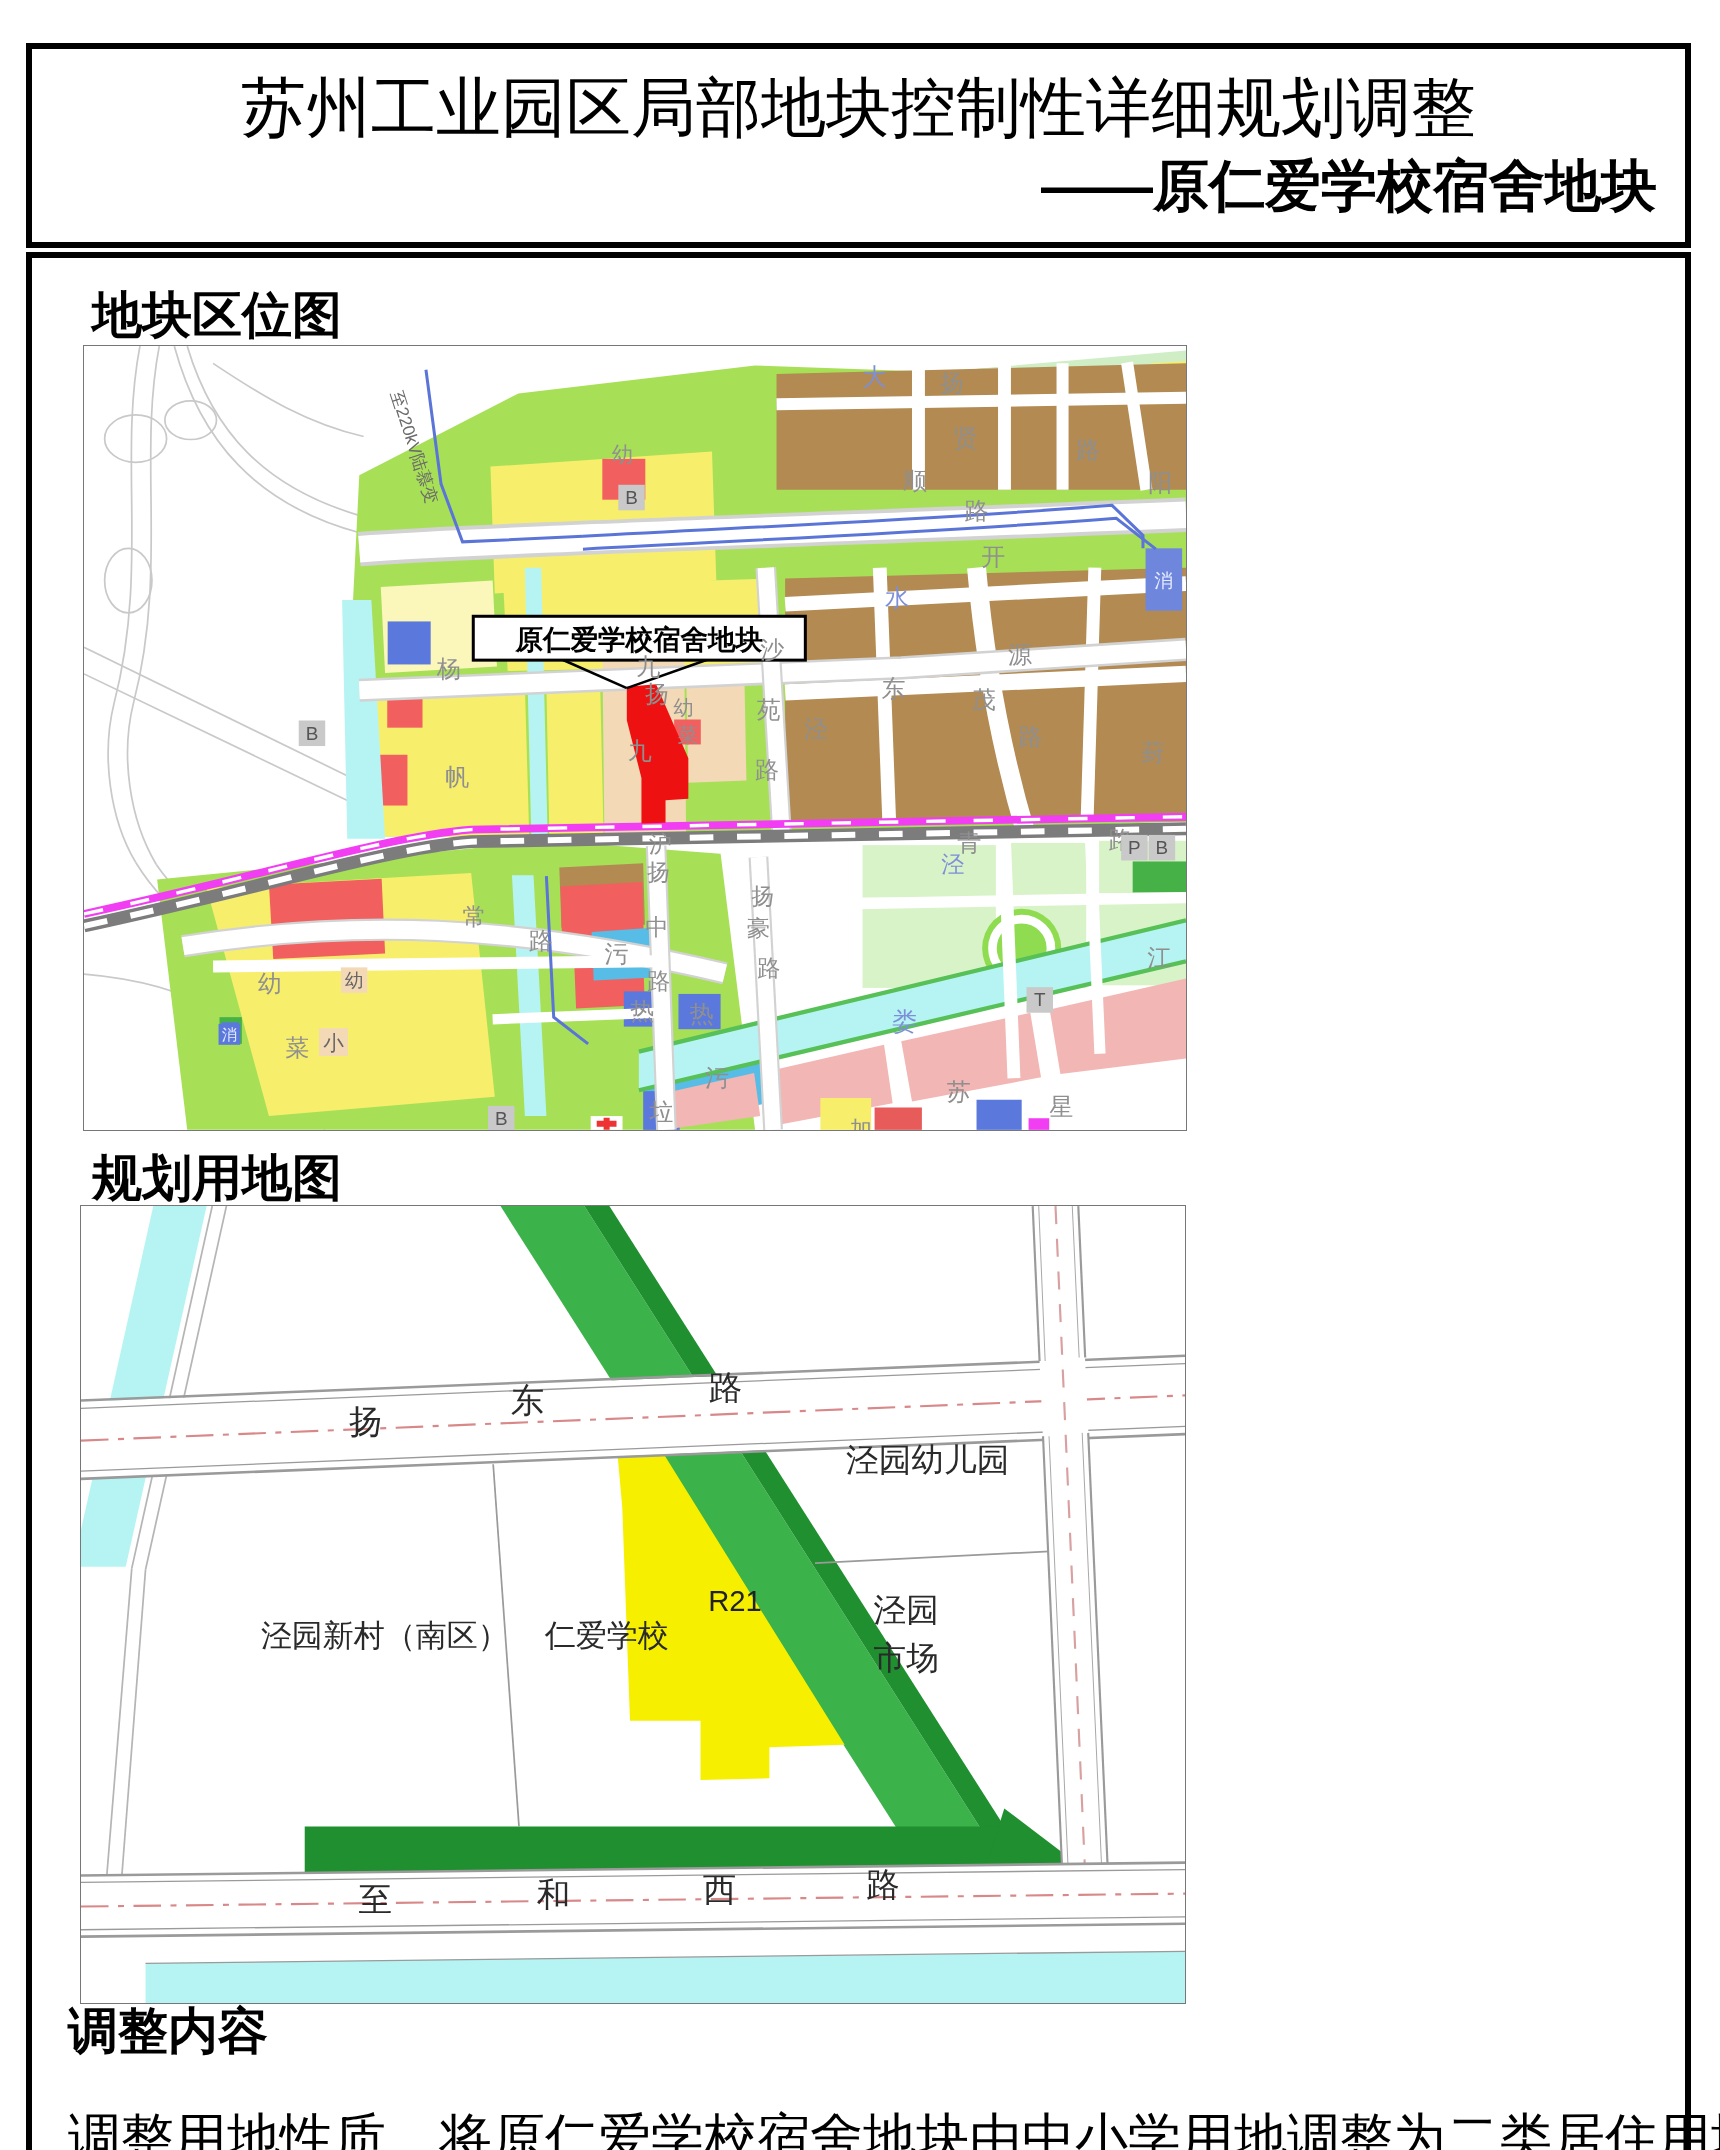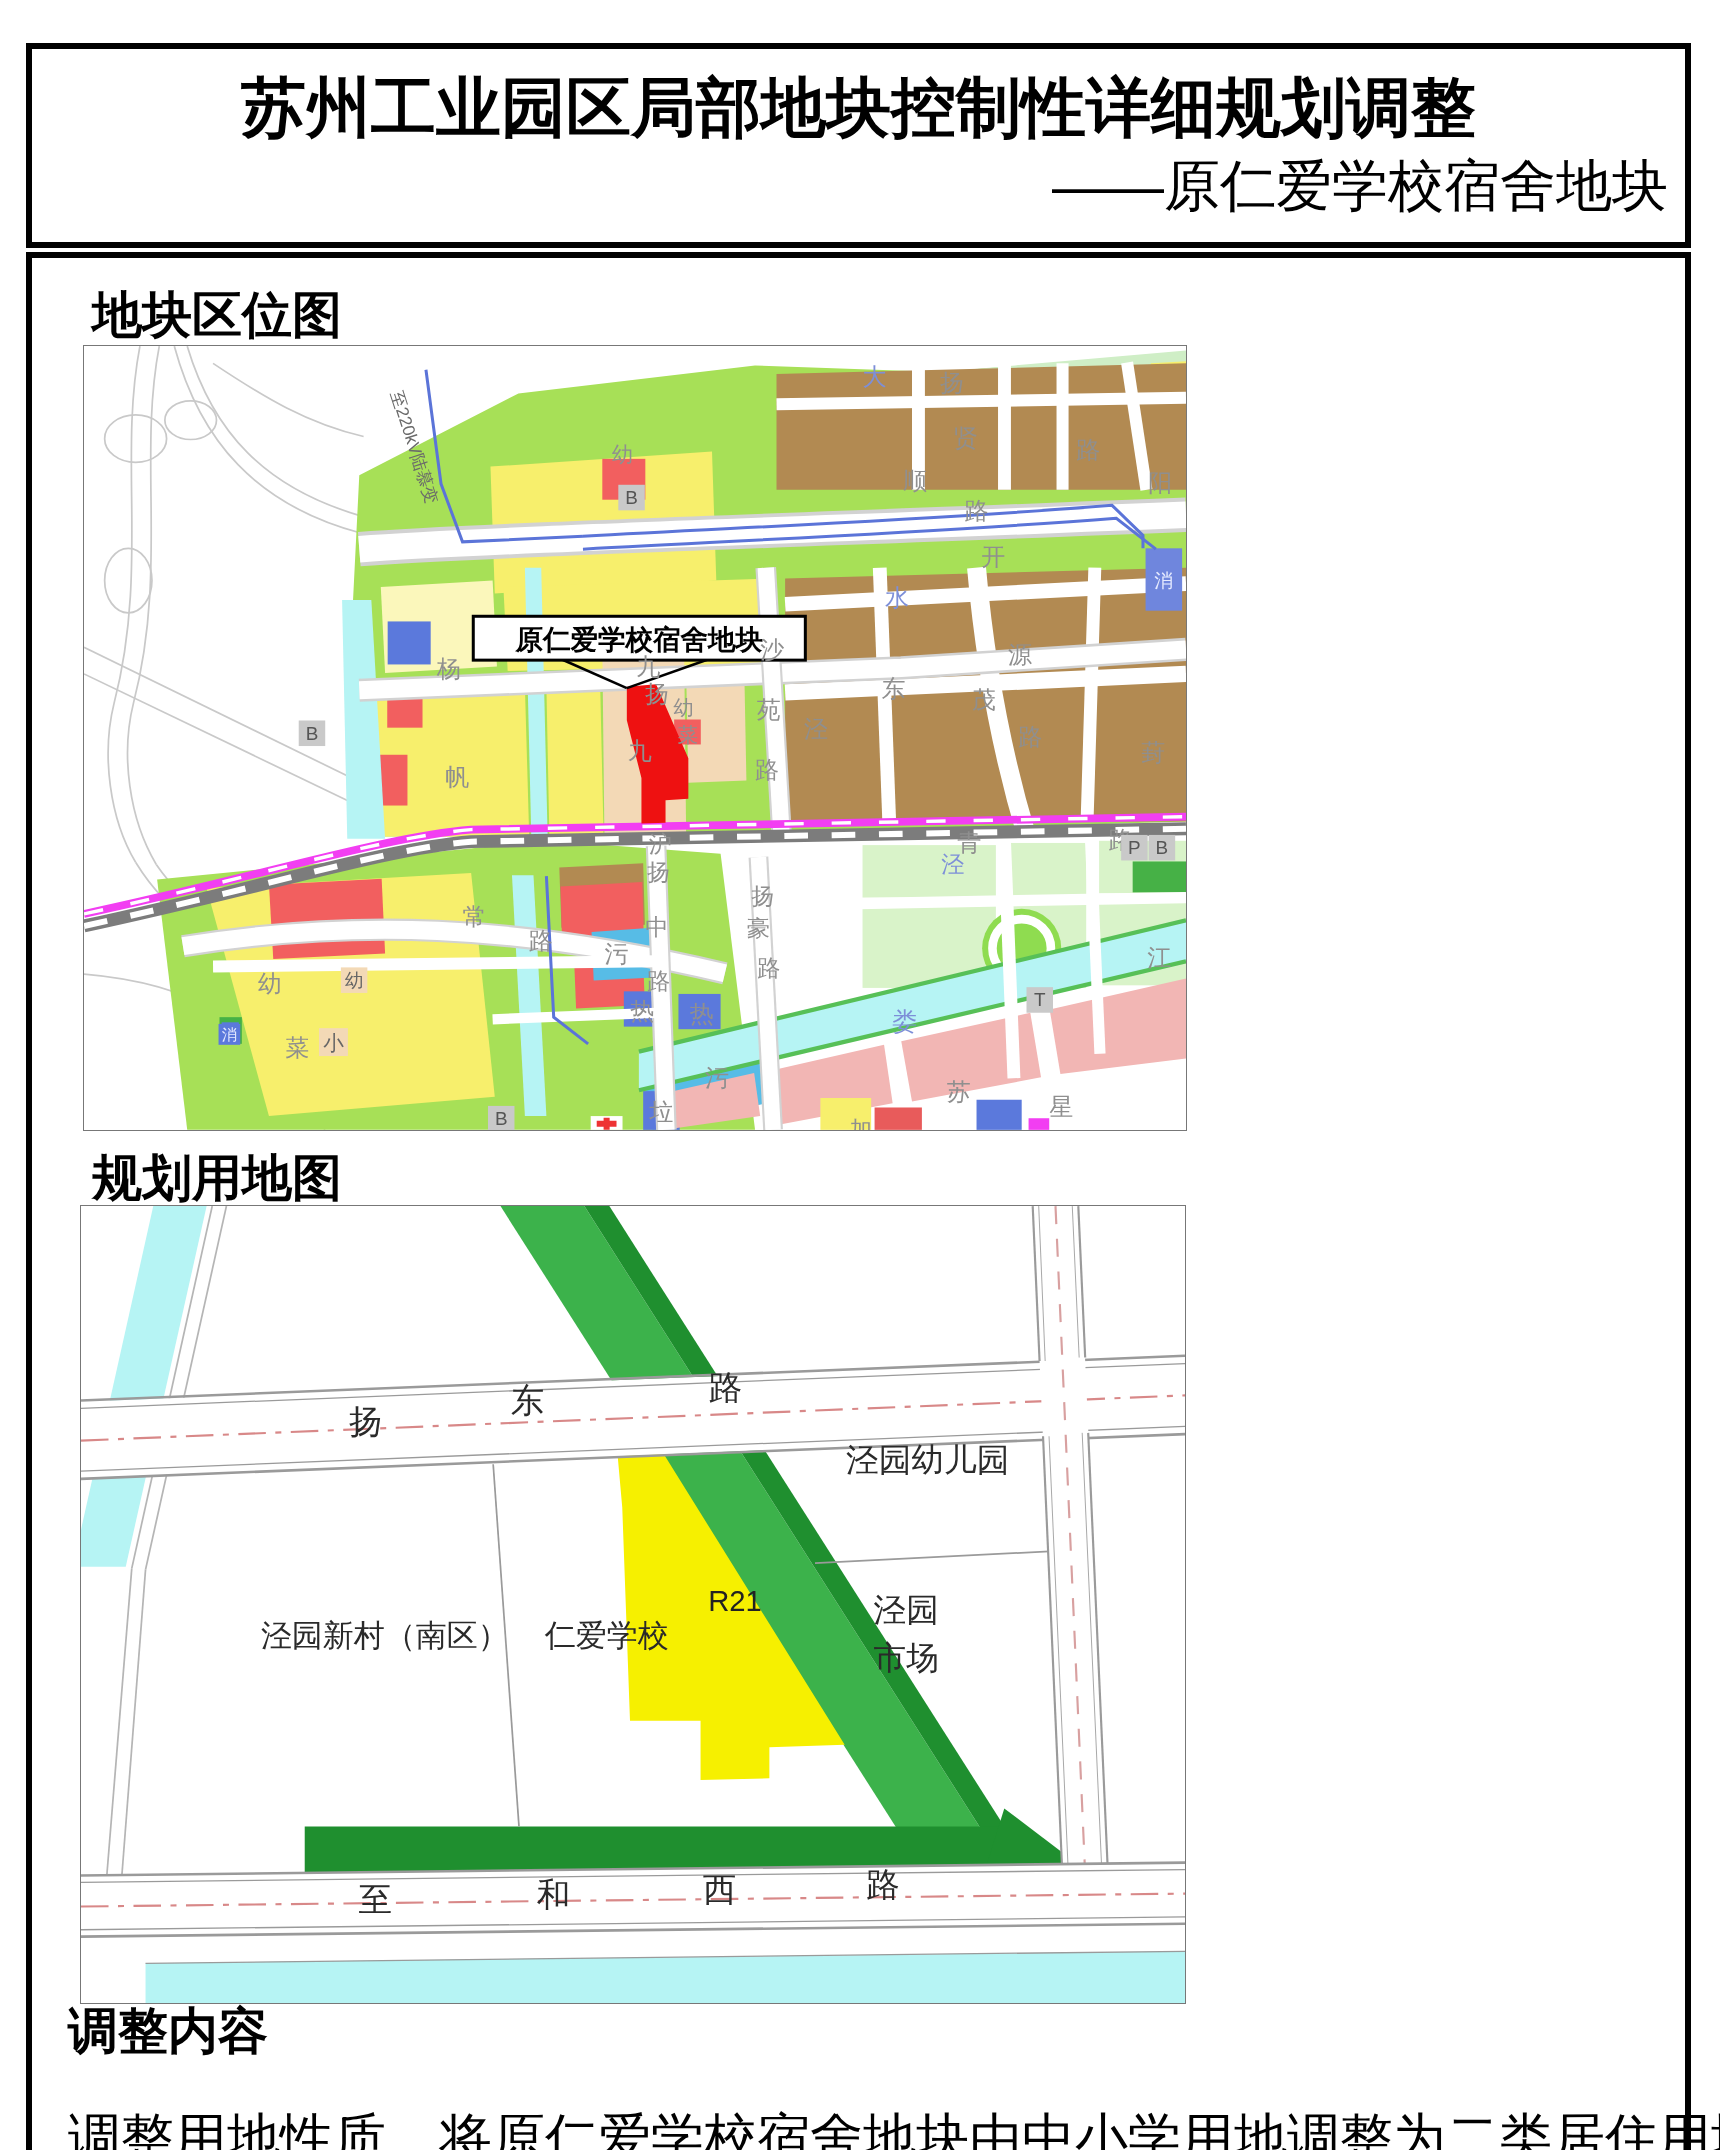--- a/index.html
+++ b/index.html
@@ -1,21 +1,21 @@
 <!DOCTYPE html>
 <html style="font-size:6.9px"><head>
 <meta charset="utf-8">
 <style>
   html,body{margin:0;padding:0;background:#ffffff;}
   body{width:1721px;height:2433px;position:relative;font-family:"Liberation Sans","DejaVu Sans",sans-serif;color:#000;}
   .box{position:absolute;left:26px;width:1653px;border:6.9px solid #000;background:#fff;box-sizing:content-box;}
   #title-box{top:43px;height:193px;}
   #content-box{top:252px;height:2128px;}
-  #main-title{margin-top:18px;text-align:center;font-size:65px;font-weight:bold;letter-spacing:0px;line-height:82px;white-space:nowrap;}
-  #sub-title{text-align:right;padding-right:17px;font-size:56px;font-weight:normal;line-height:73px;white-space:nowrap;}
+  #main-title{margin-top:18px;text-align:center;font-size:65px;font-weight:normal;letter-spacing:0px;line-height:82px;white-space:nowrap;}
+  #sub-title{text-align:right;padding-right:28px;font-size:56px;font-weight:bold;line-height:73px;white-space:nowrap;}
   .sec-h{position:absolute;font-size:50px;font-weight:bold;line-height:52px;white-space:nowrap;}
   #h-location{left:60px;top:31px;text-align:center;}
   #h-planning{left:60px;top:894px;font-family:Liberation Serif, serif;}
   #h-adjust{left:36px;top:1747px;}
   .mapframe{position:absolute;background:#fff;border:1.3px solid #777;}
   #map1{left:51px;top:87px;width:1102px;height:784px;}
   #map2{left:48px;top:947px;width:1104px;height:797px;}
   #adjust-para{position:absolute;left:36px;top:1832px;width:1617px;font-size:53px;font-weight:500;line-height:96px;color:#000;}
   #adjust-para .pline{white-space:nowrap;}
   svg text{font-family:"Liberation Sans","DejaVu Sans",sans-serif;}

